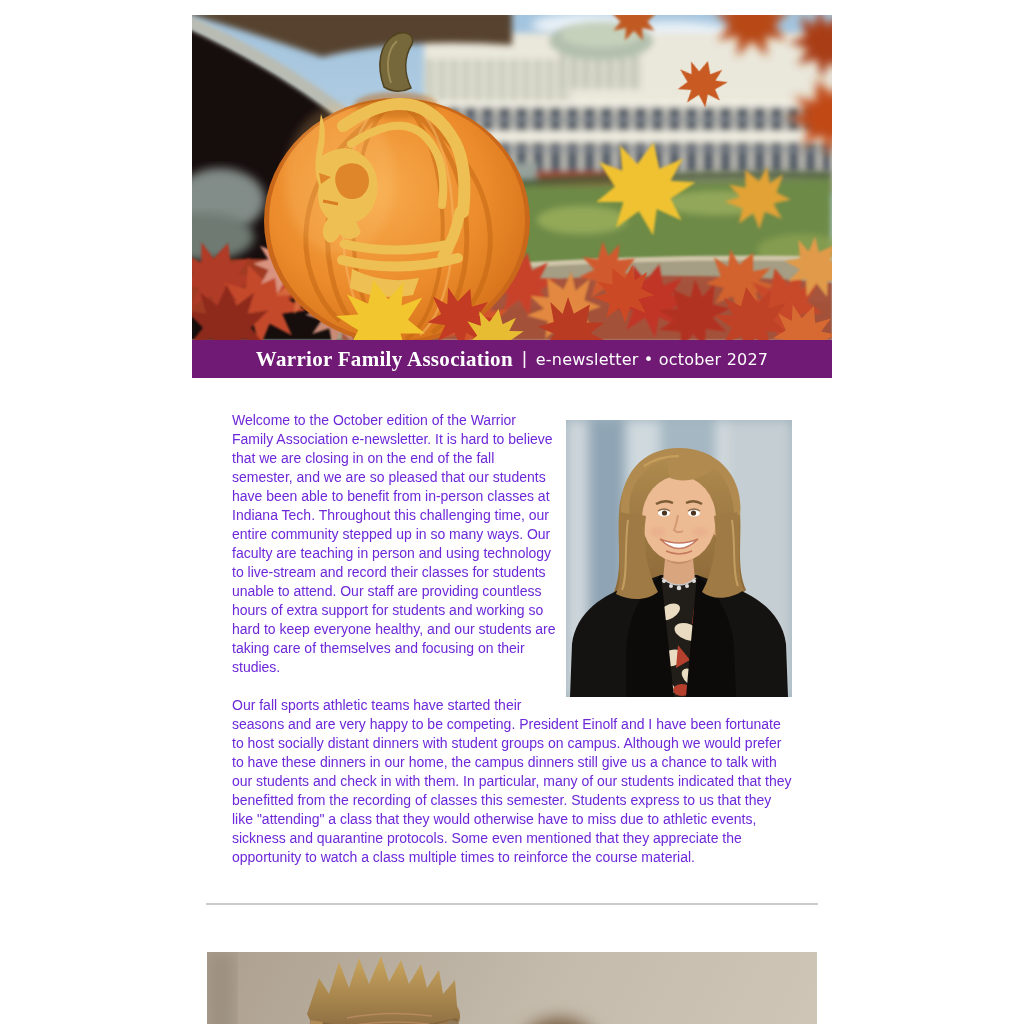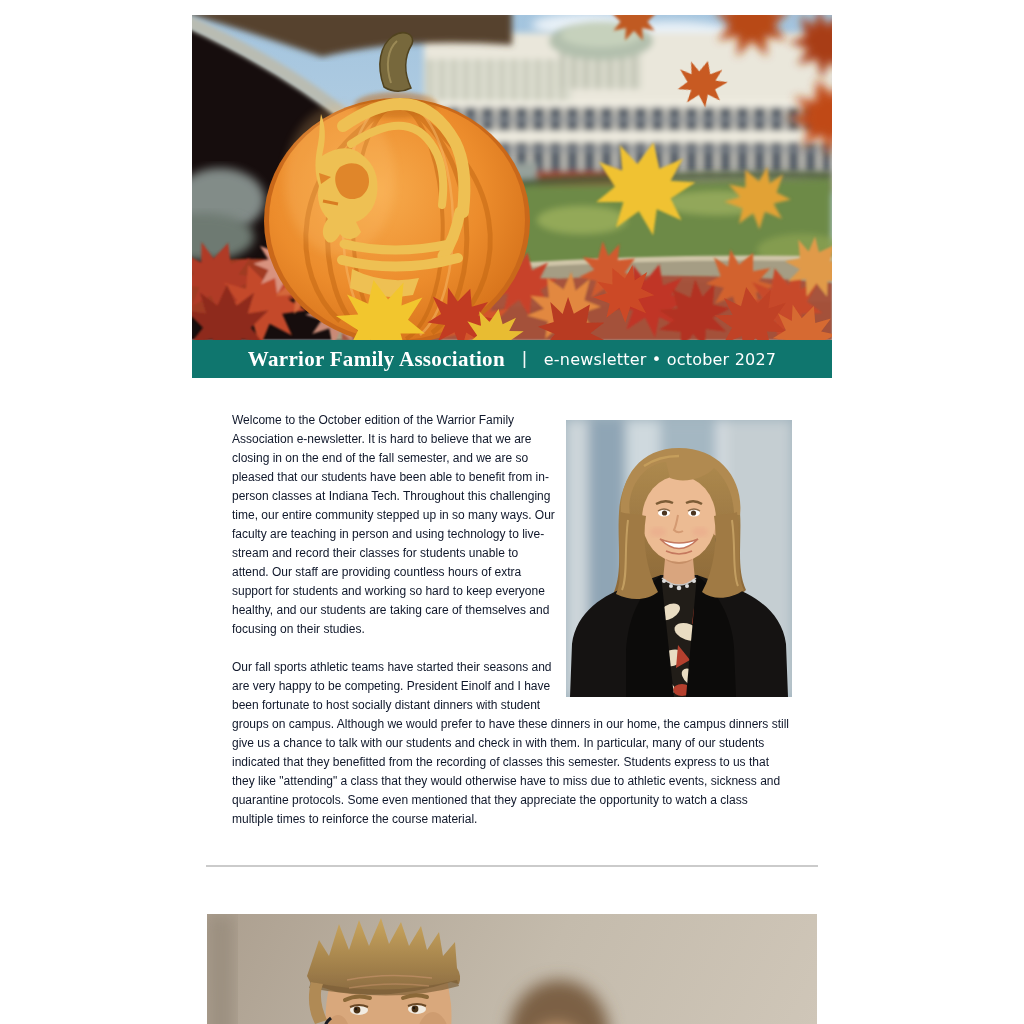--- a/index.html
+++ b/index.html
@@ -1,26 +1,26 @@
 <!DOCTYPE html>
 <html><head>
 <meta charset="utf-8">
 <style>
   html,body{margin:0;padding:0;}
   .page{width:1024px;height:1024px;background:#ffffff;overflow:hidden;
         font-family:"Liberation Sans",sans-serif;}
   .email{width:640px;margin:0 auto;padding-top:15px;}
   .hero{width:640px;height:325px;line-height:0;}
-  .banner{height:38px;background:#0f766e;color:#fff;display:flex;
-          align-items:center;justify-content:center;gap:17px;}
+  .banner{height:38px;background:#701a75;color:#fff;display:flex;
+          align-items:center;justify-content:center;gap:9px;}
   .banner-title{font-family:"Liberation Serif",serif;font-weight:700;
           font-size:21px;letter-spacing:.3px;}
   .banner-sep{font-size:19px;font-weight:400;opacity:.95;position:relative;top:-1px;}
   .banner-sub{font-family:"DejaVu Sans",sans-serif;font-size:16px;letter-spacing:.2px;}
-  .content{padding:33px 40px 8px;color:#0f172a;font-size:12px;line-height:19px;}
+  .content{padding:33px 40px 8px;color:#6d28d9;font-size:14px;line-height:19px;}
   .content p{margin:0 0 19px 0;}
   .portrait{float:right;width:226px;height:277px;margin:9px 0 10px 8px;line-height:0;}
   hr.divider{border:0;border-top:2px solid #cbcbcb;margin:36px -26px 0 -26px;}
   .photo2{width:610px;height:370px;margin:39px auto 0;line-height:0;}
 </style>
 </head>
 <body>
 
 <div class="page">
   <div class="email">

